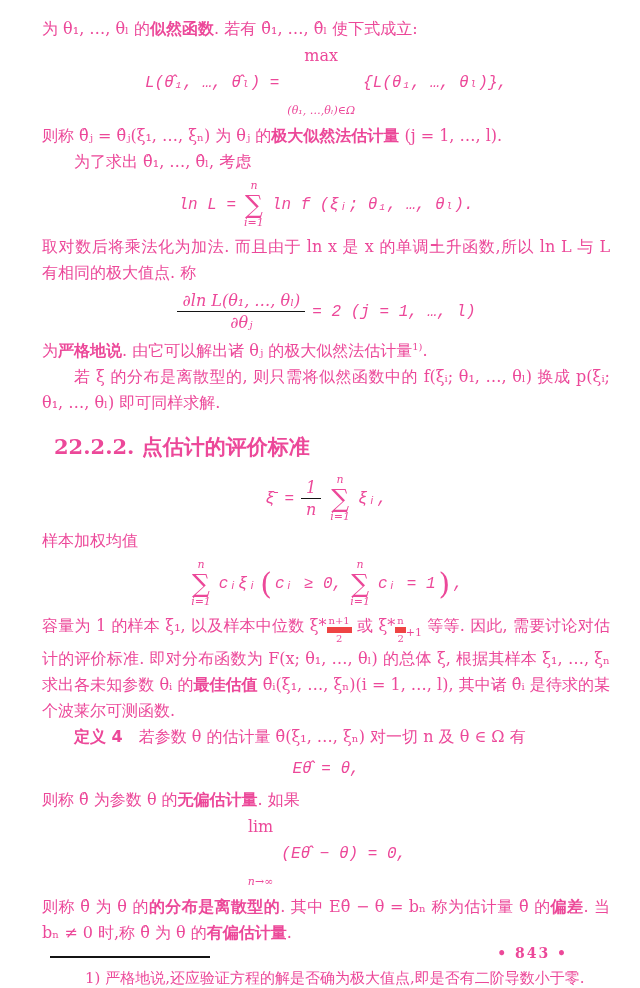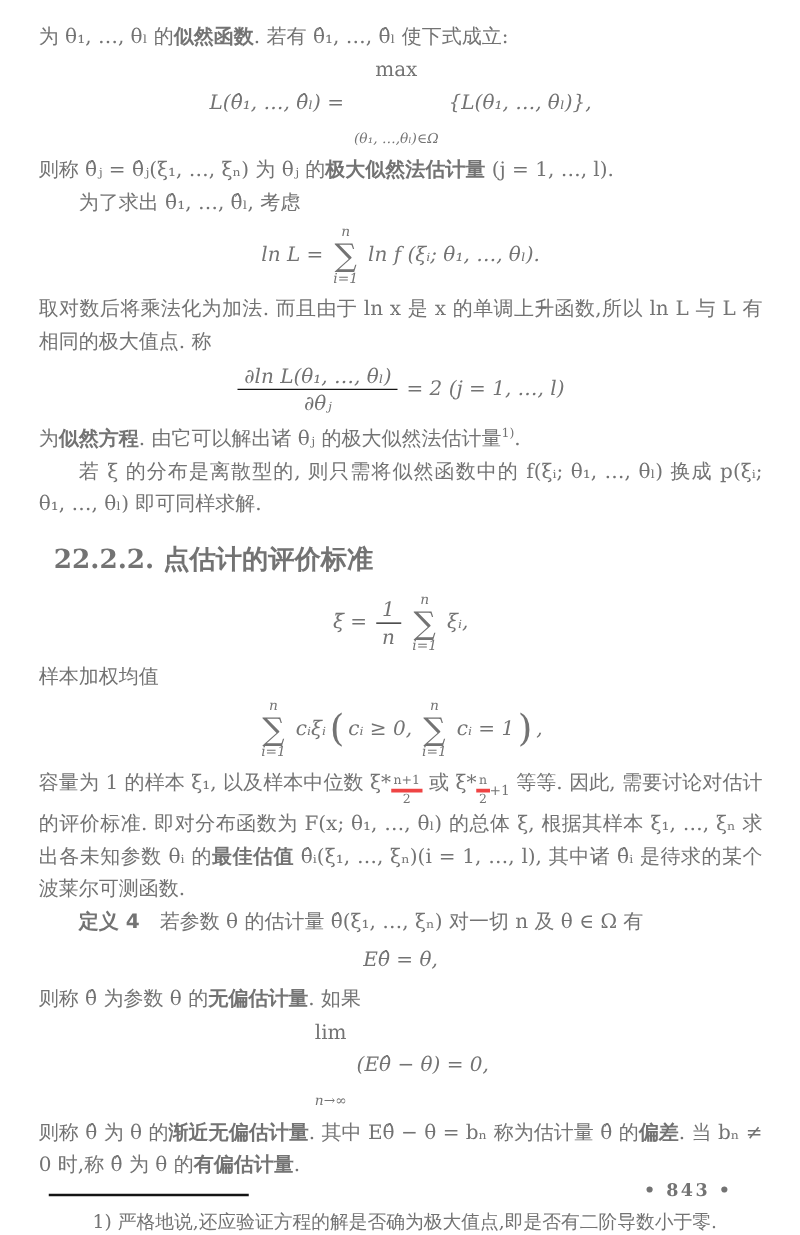--- a/index.html
+++ b/index.html
@@ -1,43 +1,43 @@
 <!DOCTYPE html>
 <html><head>
 <meta charset="utf-8">
 <style>
   html,body{margin:0;padding:0;background:#ffffff;}
   .page{
     position:relative;
     width:640px;height:988px;
     box-sizing:border-box;
-    padding:16px 30px 0 31px;
+    padding:16px 30px 0 42px;
     background:#ffffff;
-    color:#737373;
+    color:#ec4899;
     font-family:"DejaVu Serif","Liberation Serif",serif;
     font-size:16px;
     line-height:26px;
     overflow:hidden;
   }
   p.body-text{
     margin:0;
     text-align:justify;
   }
   p.indent{text-indent:2em;}
   .bold-term{
     font-family:"DejaVu Sans","Liberation Sans",sans-serif;
     font-weight:bold;
   }
   .fn-sup{font-size:10px;vertical-align:super;line-height:0;}
   .formula{
     text-align:center;
     margin:5px 0;
     font-style:italic;
   }
-  .formula .mt{margin:12px 3px;}
+  .formula .mt{margin:12px 3px;font-family:Liberation Mono, monospace;}
   
   .bigop{
     display:inline-flex;flex-direction:column;align-items:center;
     vertical-align:middle;margin:0 5px;line-height:1;
   }
   .bigop .lim{font-size:11px;line-height:1.1;}
   .bigop .sym{font-size:25px;line-height:1;font-style:normal;}
   
   .underop{
     display:inline-flex;flex-direction:column;
@@ -50,21 +50,21 @@
     display:inline-block;vertical-align:middle;text-align:center;
     line-height:1.2;margin:0 4px;
   }
   .frac .num{display:block;border-bottom:1px solid #141414;padding:0 5px 1px;}
   .frac .den{display:block;padding-top:1px;}
   
   .ifrac{
     display:inline-block;vertical-align:-11px;text-align:center;
     font-size:10px;line-height:1.15;font-style:normal;
   }
-  .ifrac .num{display:block;border-bottom:3px solid #ef4444;padding:0 2px;}
+  .ifrac .num{display:block;border-bottom:6px solid #ef4444;padding:0 2px;}
   .ifrac .den{display:block;}
   .subsm{font-size:11px;vertical-align:-5px;}
   .bigparen{font-size:30px;vertical-align:middle;font-style:normal;line-height:1;}
   .section-heading{
     margin:16px 0 12px 12px;
     font-size:21px;
     font-weight:bold;
     line-height:30px;
   }
   .footnote-rule{
@@ -76,21 +76,21 @@
     margin:0 0 0 43px;
     width:505px;
     font-size:15px;
     line-height:25px;
     padding-left:30px;
     text-indent:-30px;
     text-align:justify;
   }
   .page-number{
     position:absolute;
-    right:54px;bottom:22px;
+    right:72px;bottom:22px;
     font-size:14px;
     font-weight:bold;
     letter-spacing:2px;
   }
   .artifact-dash{
     position:absolute;
     left:430px;top:232px;
     font-weight:bold;
   }
 </style>
@@ -119,21 +119,21 @@
         <span class="lim">i=1</span>
       </span><span class="mt">ln f (ξᵢ; θ₁, …, θₗ).</span>
   </div>
 
   <p class="body-text"><span>取对数后将乘法化为加法. 而且由于 ln x 是 x 的单调上升函数,所以 ln L 与 L 有相同的极大值点. 称</span></p>
 
   <div class="formula">
     <span class="frac"><span class="num">∂ln L(θ₁, …, θₗ)</span><span class="den">∂θⱼ</span></span><span class="mt">= 2 (j = 1, …, l)</span>
   </div>
 
-  <p class="body-text"><span>为</span><span class="bold-term">似然方程</span><span>. 由它可以解出诸 θⱼ 的极大似然法估计量</span><span class="fn-sup">1)</span><span>.</span></p>
+  <p class="body-text"><span>为</span><span class="bold-term">严格地说</span><span>. 由它可以解出诸 θⱼ 的极大似然法估计量</span><span class="fn-sup">1)</span><span>.</span></p>
 
   <p class="body-text indent"><span>若 ξ 的分布是离散型的, 则只需将似然函数中的 f(ξᵢ; θ₁, …, θₗ) 换成 p(ξᵢ; θ₁, …, θₗ) 即可同样求解.</span></p>
 
   <h2 class="section-heading">22.2.2. 点估计的评价标准</h2>
 
 
   <div class="formula">
     <span class="mt">ξ̄ =</span><span class="frac"><span class="num">1</span><span class="den">n</span></span><span class="bigop">
         <span class="lim">n</span>
         <span class="sym">∑</span>
@@ -165,21 +165,21 @@
 
   <p class="body-text"><span>则称 θ̂ 为参数 θ 的</span><span class="bold-term">无偏估计量</span><span>. 如果</span></p>
 
   <div class="formula">
     <span class="underop">
         <span class="word">lim</span>
         <span class="sub">n→∞</span>
       </span><span class="mt">(Eθ̂ − θ) = 0,</span>
   </div>
 
-  <p class="body-text"><span>则称 θ̂ 为 θ 的</span><span class="bold-term">渐近无偏估计量</span><span>. 其中 Eθ̂ − θ = bₙ 称为估计量 θ̂ 的</span><span class="bold-term">偏差</span><span>. 当 bₙ ≠ 0 时,称 θ̂ 为 θ 的</span><span class="bold-term">有偏估计量</span><span>.</span></p>
+  <p class="body-text"><span>则称 θ̂ 为 θ 的</span><span class="bold-term">的分布是离散型的</span><span>. 其中 Eθ̂ − θ = bₙ 称为估计量 θ̂ 的</span><span class="bold-term">偏差</span><span>. 当 bₙ ≠ 0 时,称 θ̂ 为 θ 的</span><span class="bold-term">有偏估计量</span><span>.</span></p>
 
 
   <div class="footnote-rule"></div>
 
   <p class="footnote"><span>1) </span><span>严格地说,还应验证方程的解是否确为极大值点,即是否有二阶导数小于零.</span></p>
 
   <span class="artifact-dash">–</span>
 
   <div class="page-number">• 843 •</div>
 

